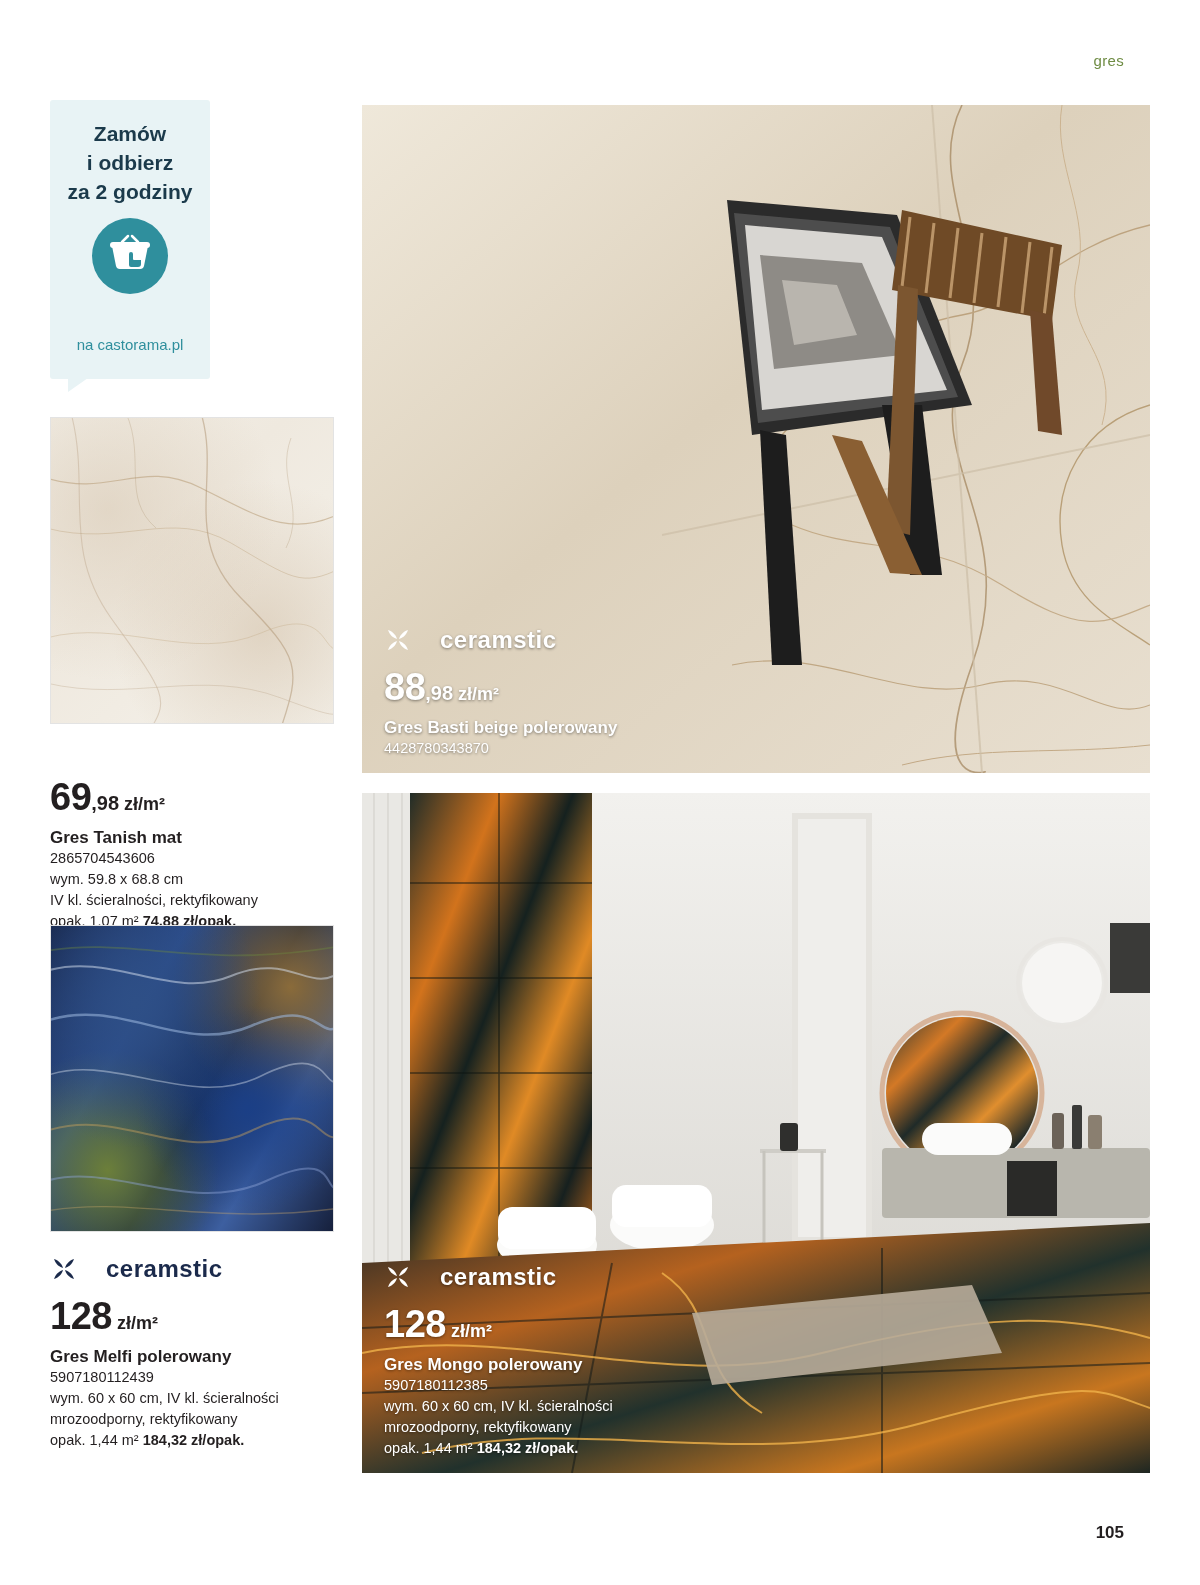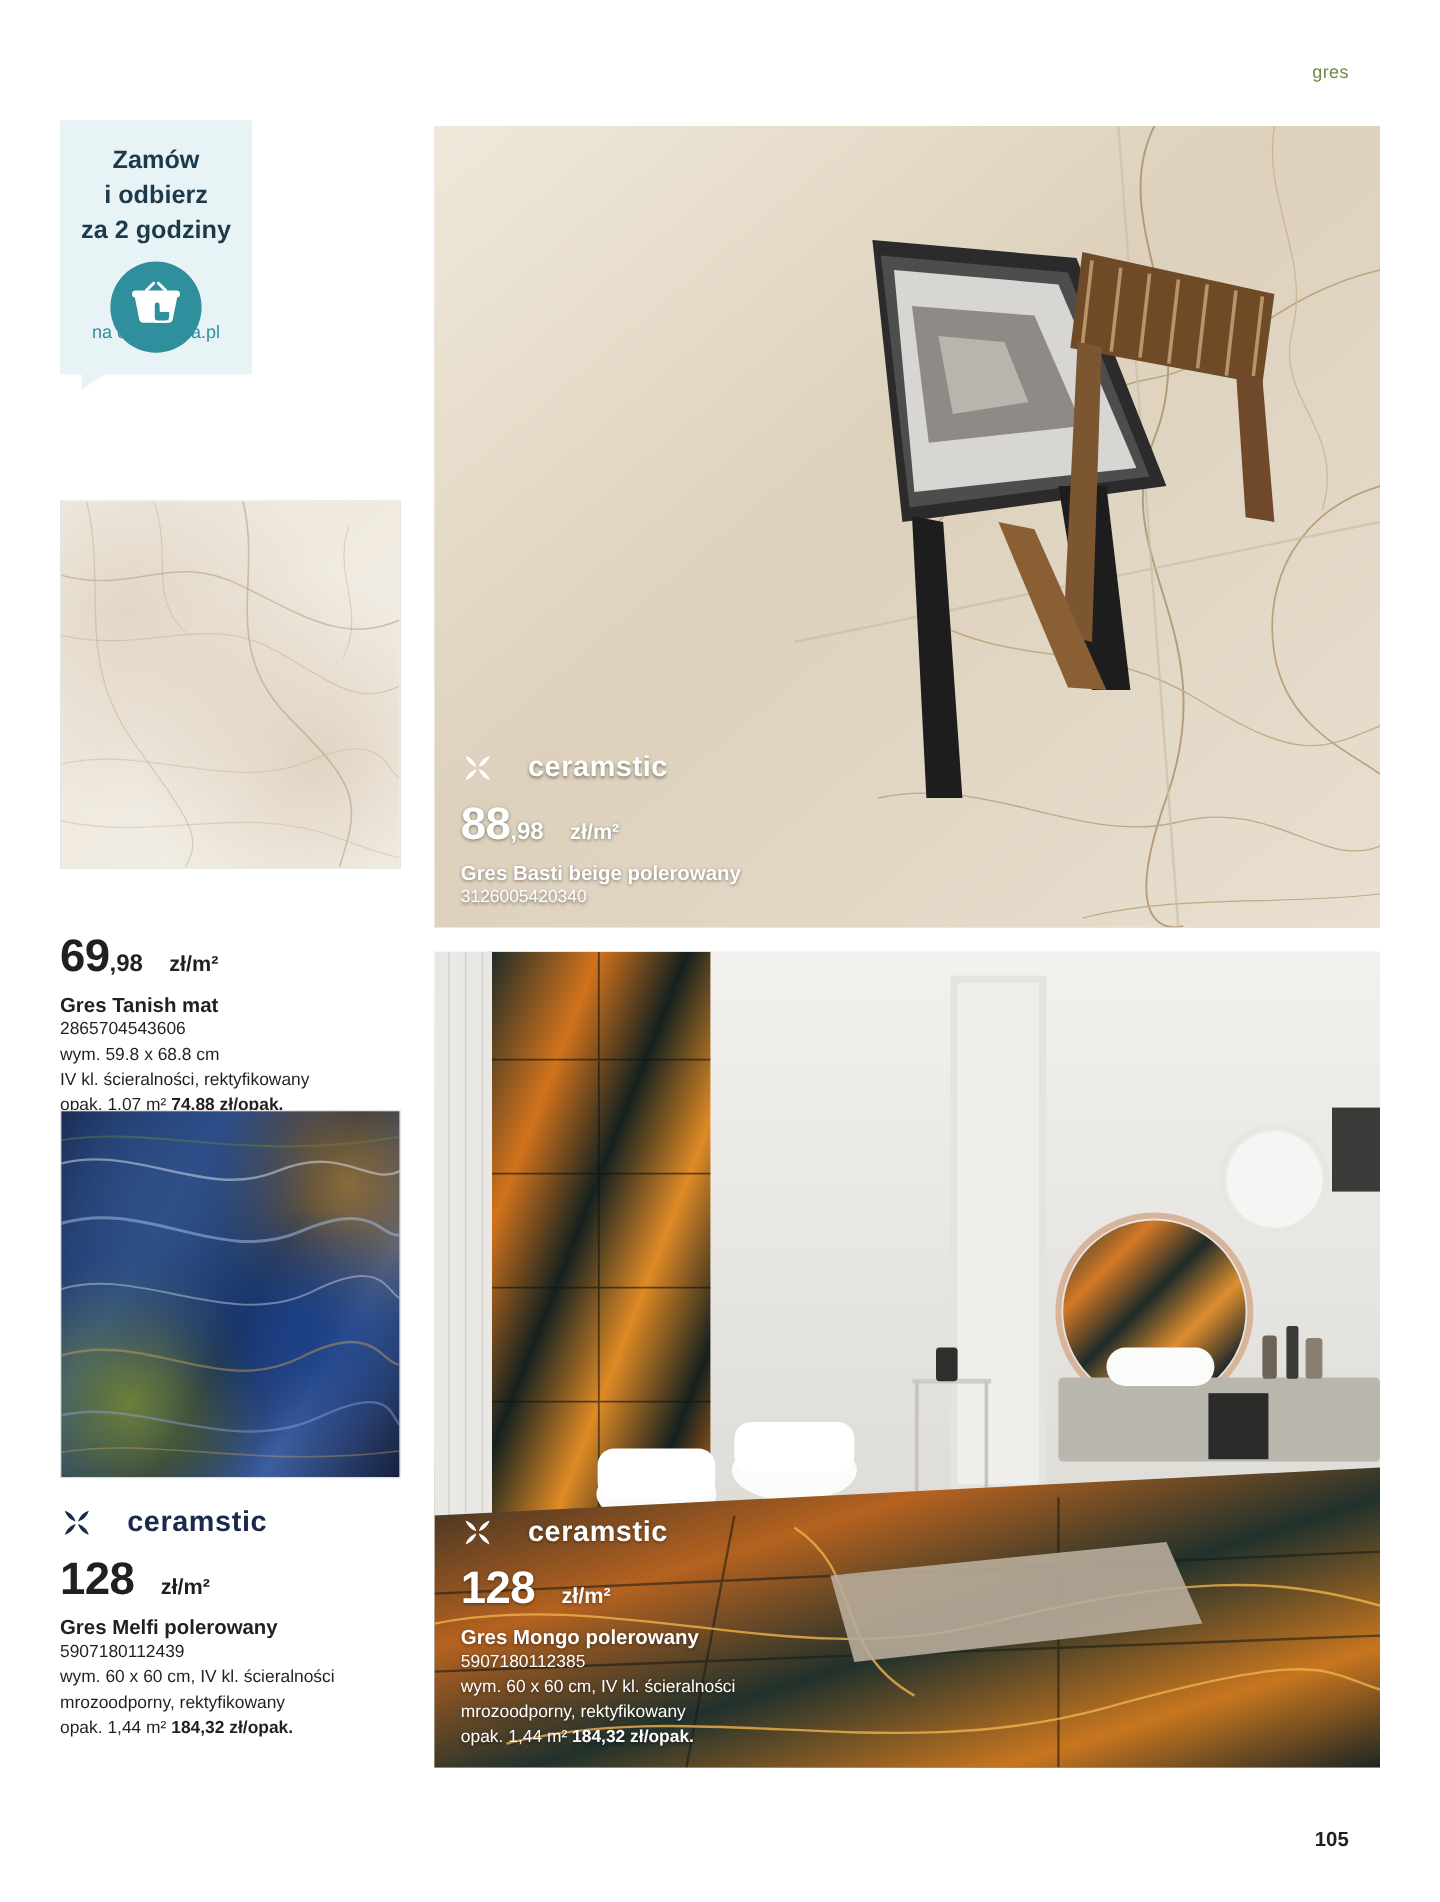--- a/index.html
+++ b/index.html
@@ -25,21 +25,21 @@
     color: #6f8c44;
     letter-spacing: .3px;
   }
 
   
   .promo-badge {
     position: absolute;
     left: 50px;
     top: 100px;
     width: 160px;
-    height: 212px;
+    height: 279px;
     background: #e8f3f5;
     border-radius: 3px;
   }
   .promo-badge .tail {
     position: absolute;
     bottom: -13px;
     left: 18px;
     width: 0; height: 0;
     border-left: 0 solid transparent;
     border-right: 20px solid transparent;
@@ -117,21 +117,20 @@
     letter-spacing: -.5px;
     line-height: 1;
   }
   .price-small {
     font-size: 20px;
     font-weight: bold;
   }
   .price-unit {
     font-size: 18px;
     font-weight: bold;
-    padding-left: 17px;
   }
   .prod-name {
     font-size: 17px;
     font-weight: bold;
     margin-top: 12px;
   }
   .prod-line {
     font-size: 14.5px;
     line-height: 1.45;
   }
@@ -340,21 +339,21 @@
         <path d="M24 4 C 18 6, 16 10, 15 13 C 18 12, 22 10, 24 4 Z" fill="#ffffff"></path>
         <path d="M4 24 C 10 22, 12 18, 13 15 C 10 16, 6 18, 4 24 Z" fill="#ffffff"></path>
         <path d="M24 24 C 18 22, 16 18, 15 15 C 18 16, 22 18, 24 24 Z" fill="#ffffff"></path>
       </svg>
       <span class="brand-name">ceramstic</span>
     </div>
     <div>
       <span class="price-big">88</span><span class="price-small">,98</span><span class="price-unit"> zł/m²</span>
     </div>
     <div class="prod-name">Gres Basti beige polerowany</div>
-    <div class="prod-line">3126005420340</div>
+    <div class="prod-line">4428780343870</div>
   </div>
 </div>
 
 <div class="photo" id="photo-mongo">
   <svg class="veins" viewBox="0 0 788 680" preserveAspectRatio="none" aria-hidden="true">
     <defs>
       <linearGradient id="wall" x1="0" y1="0" x2="0" y2="1">
         <stop offset="0%" stop-color="#f2f1ee"></stop>
         <stop offset="100%" stop-color="#dcdad5"></stop>
       </linearGradient>

